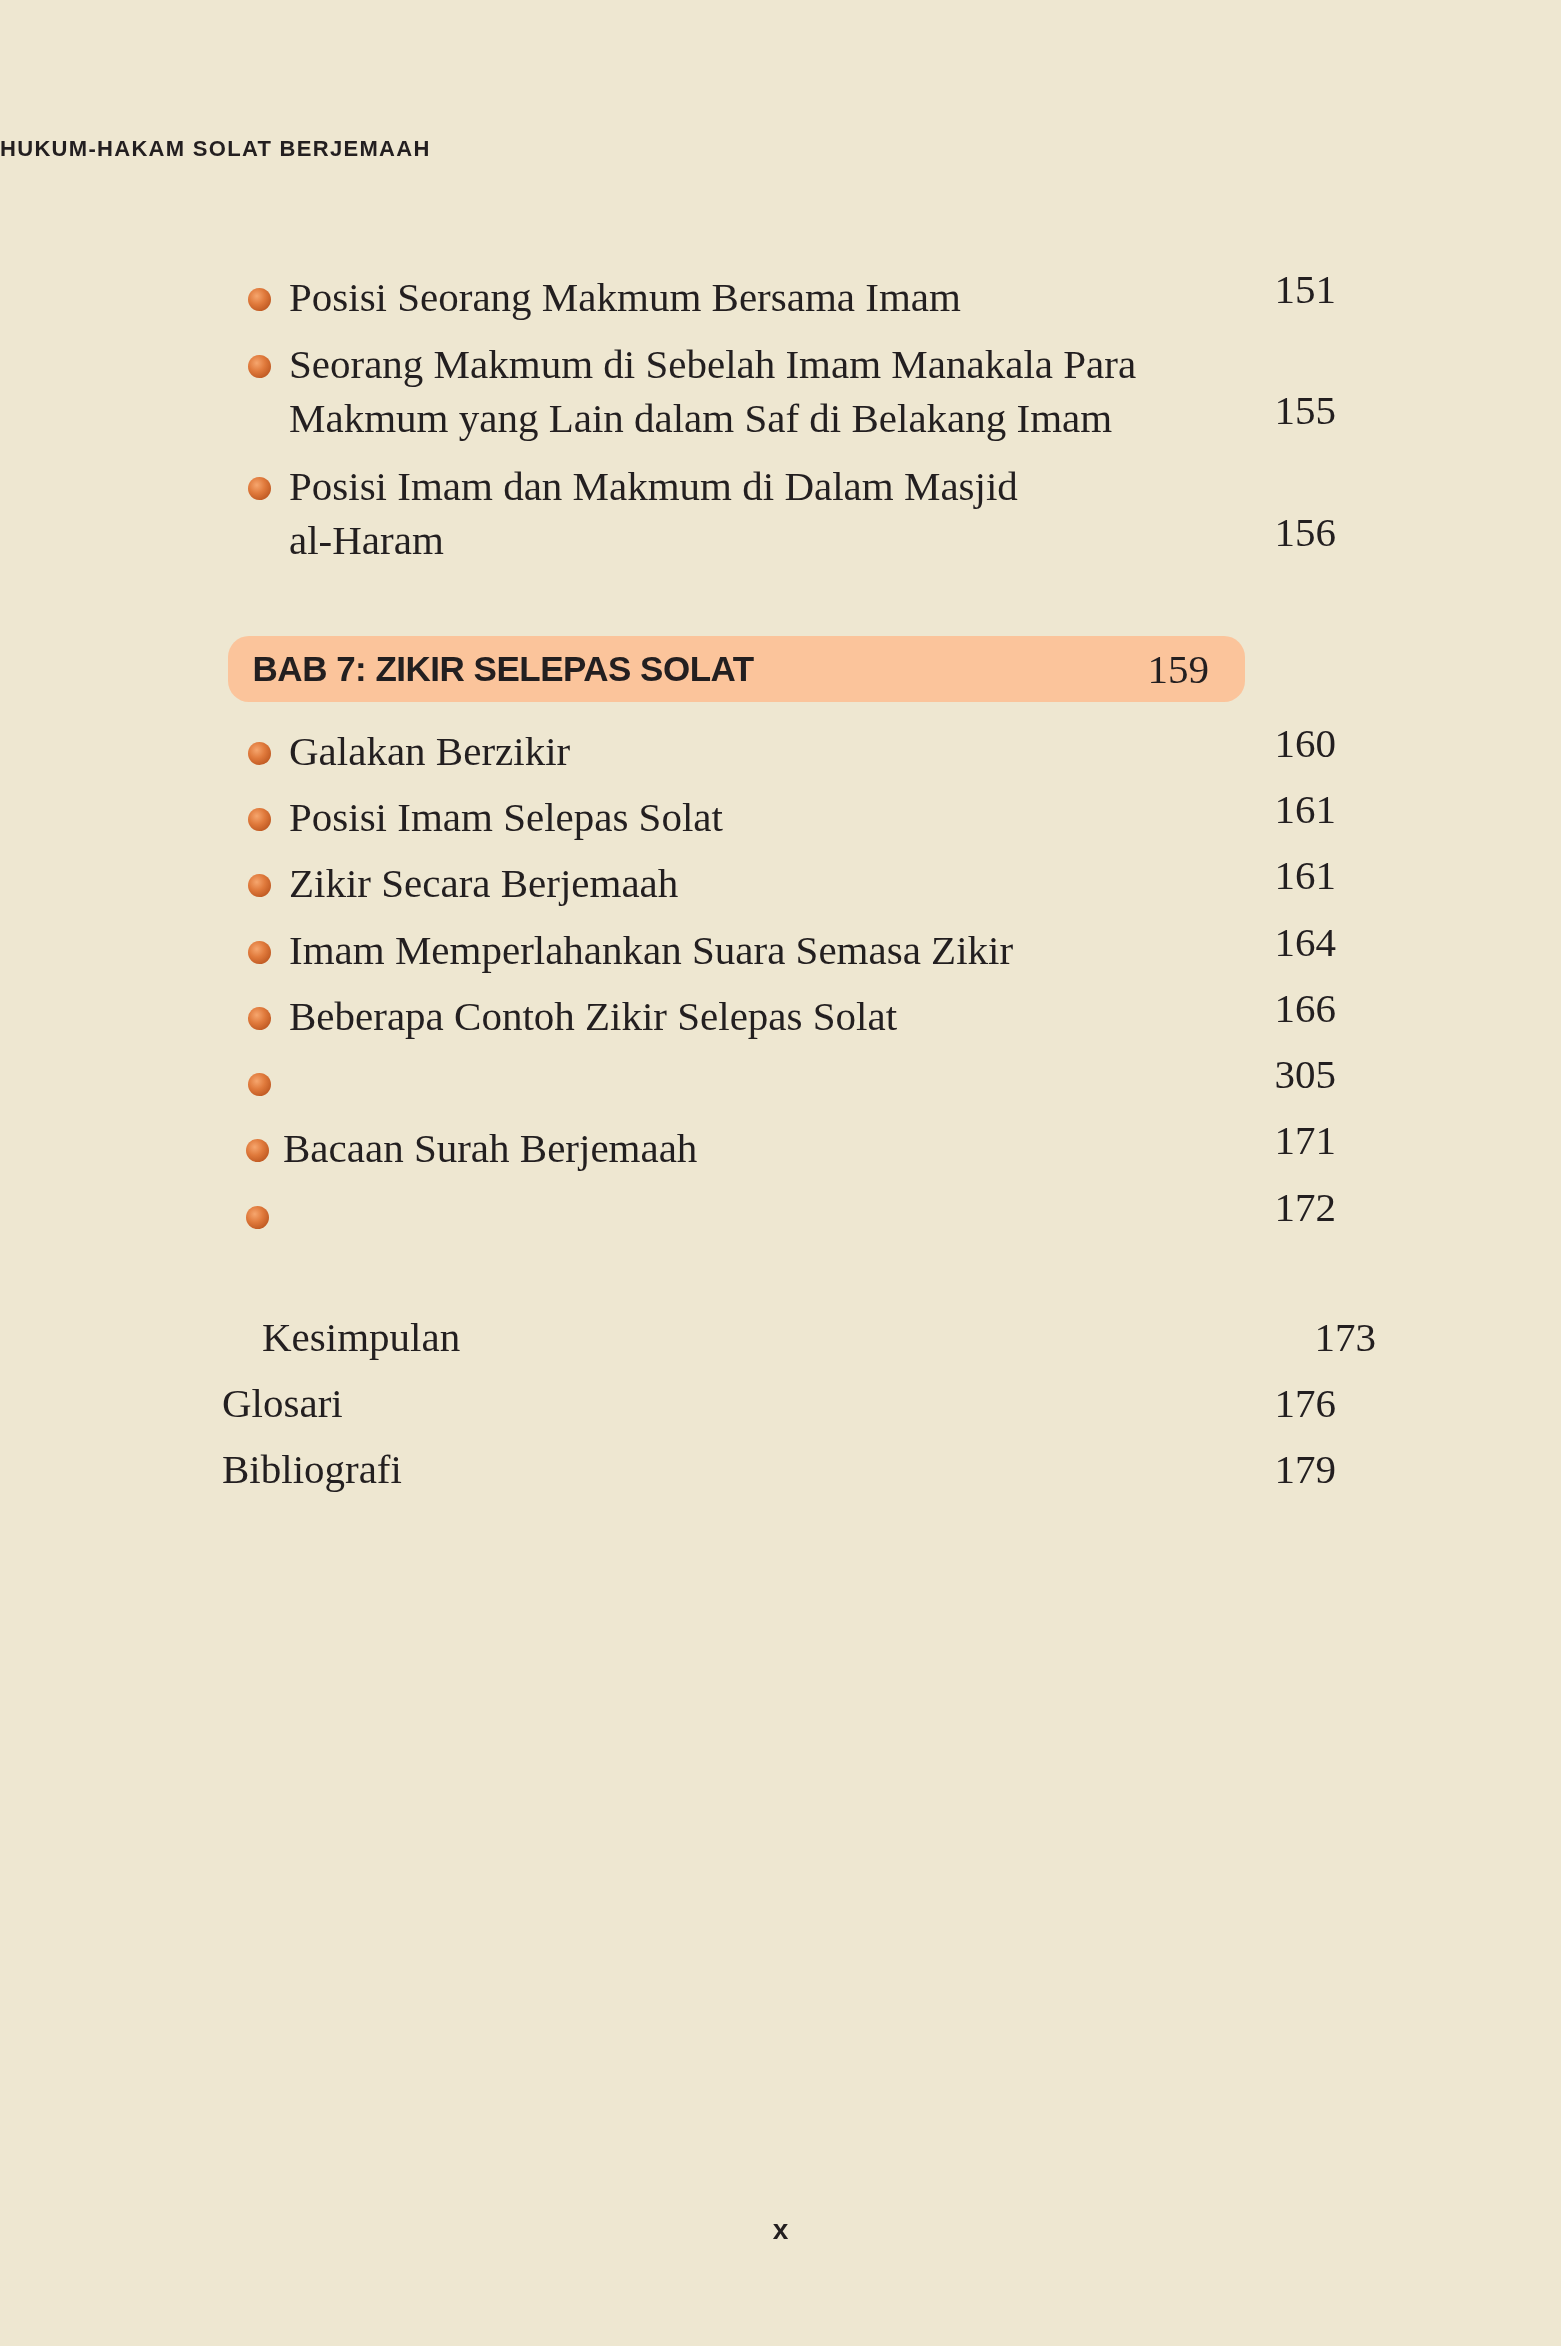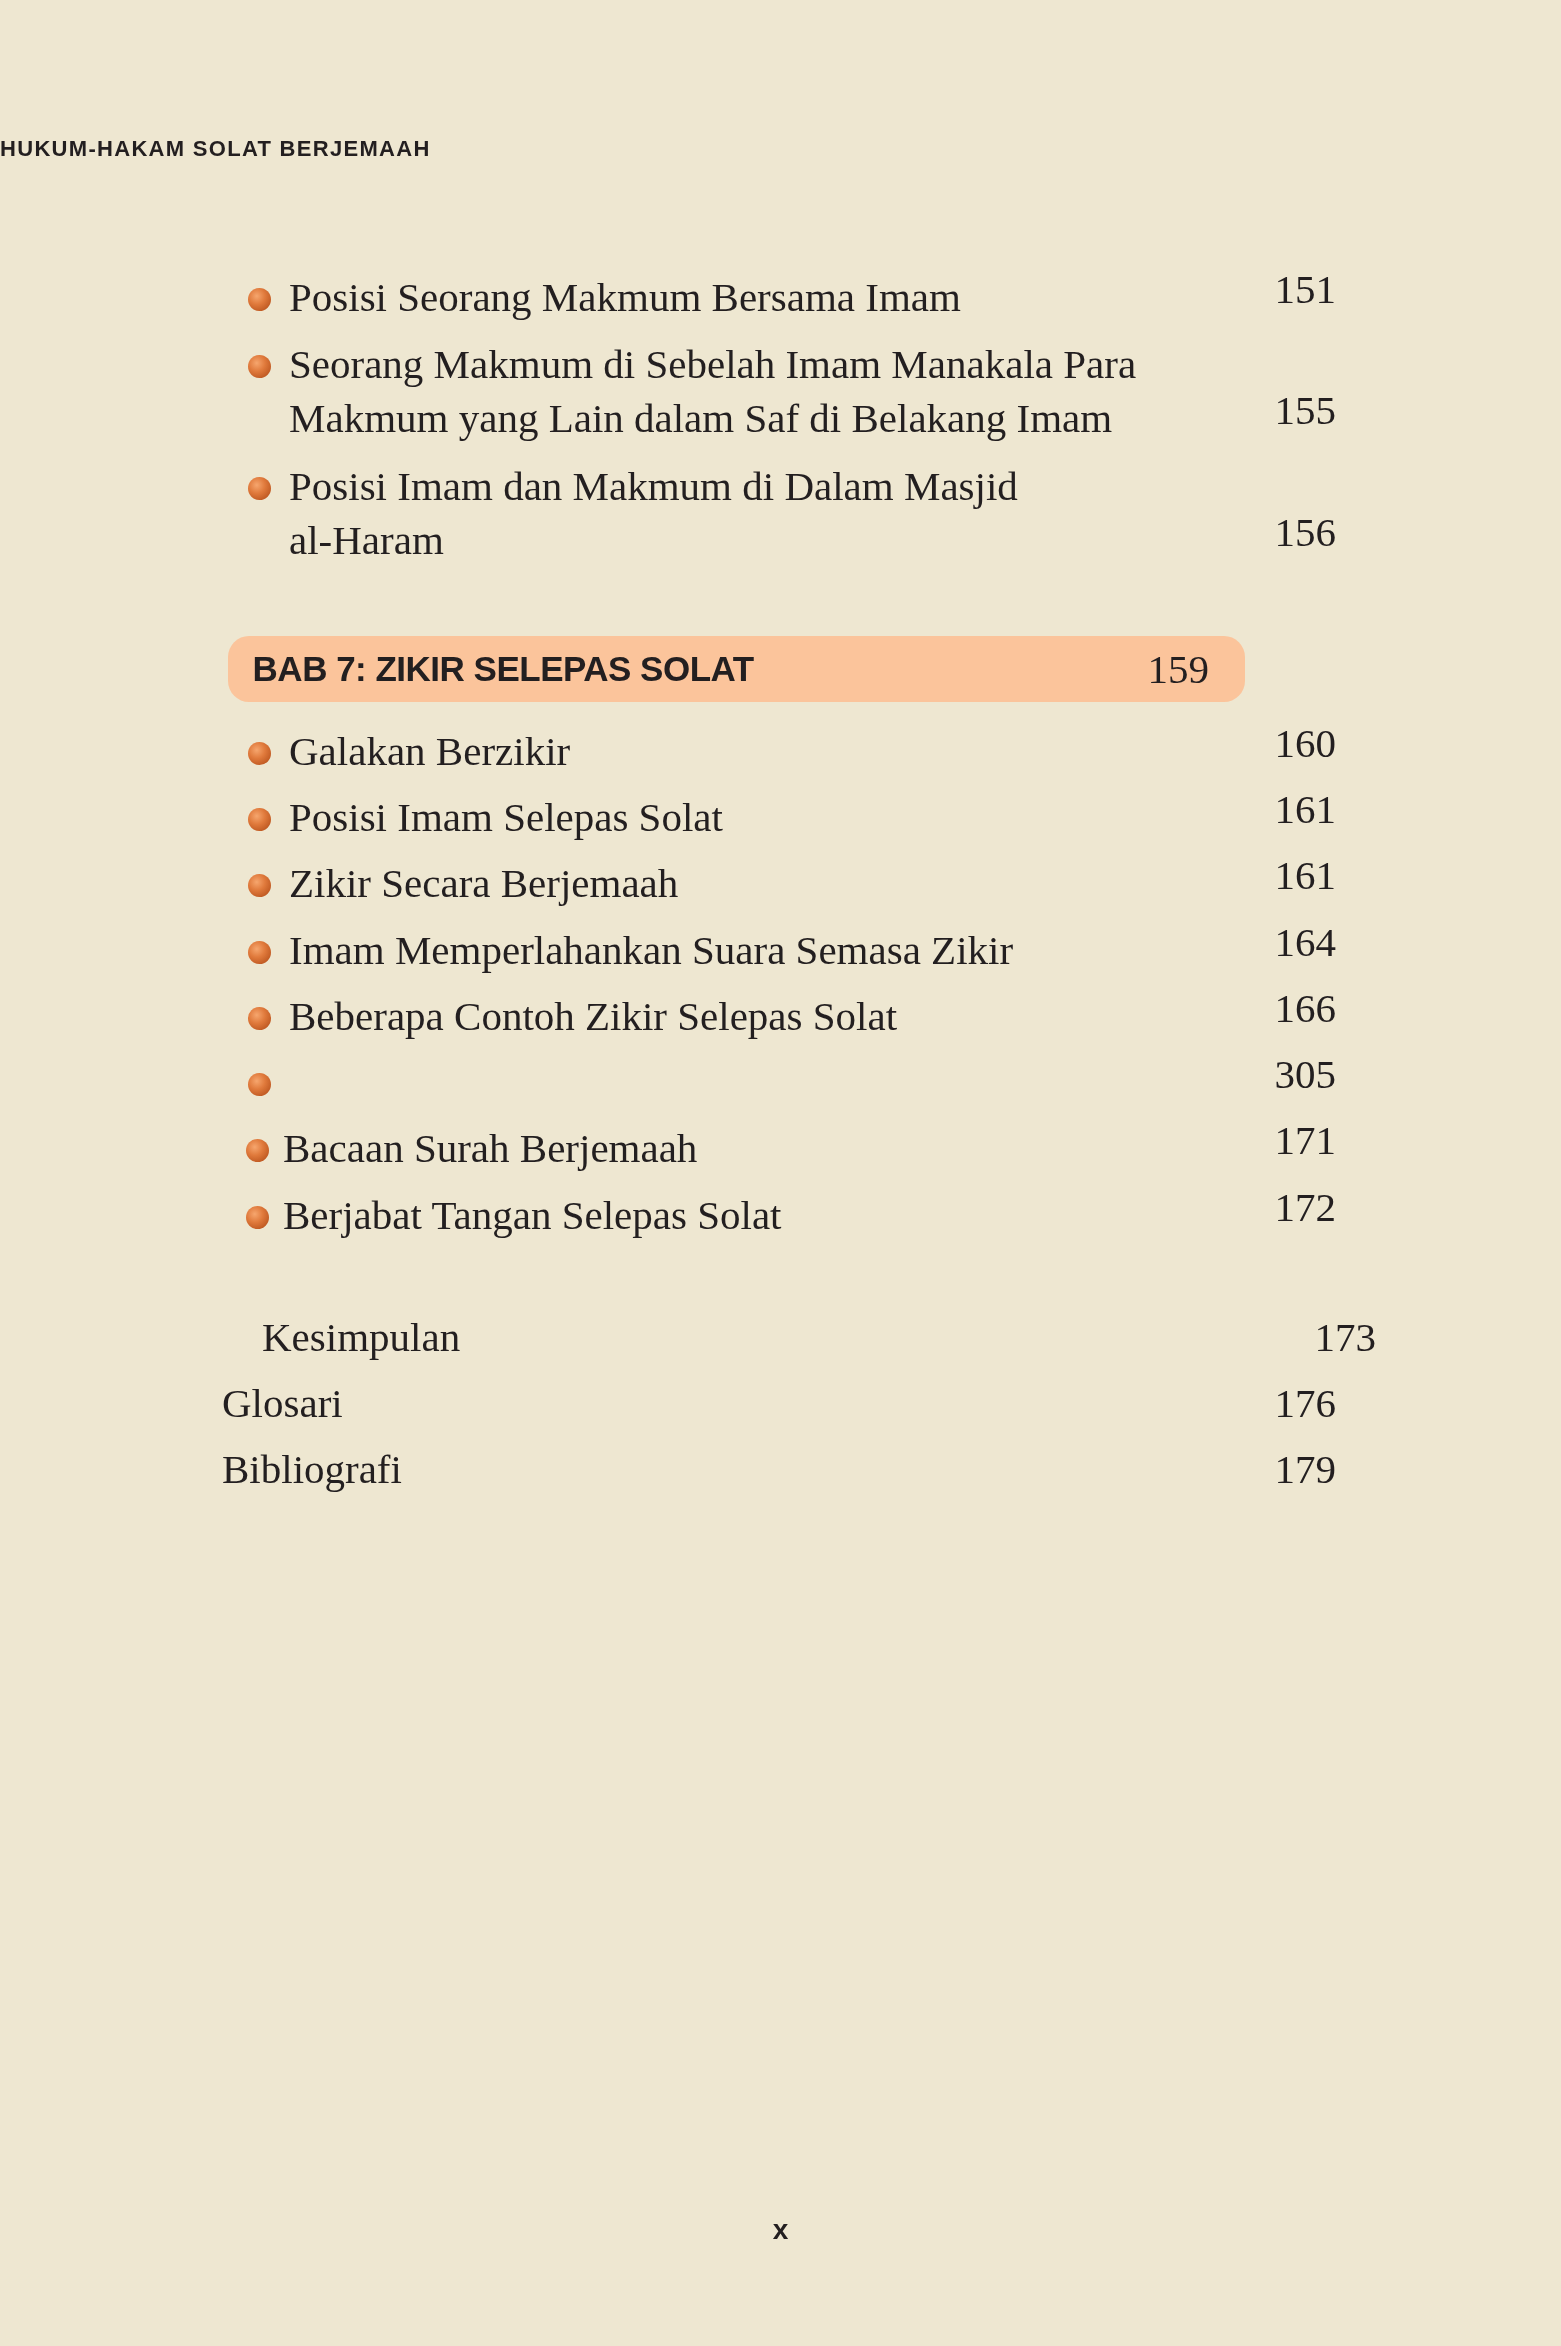--- a/index.html
+++ b/index.html
@@ -132,21 +132,20 @@
   <span class="bullet"></span>
   <span class="page-num">305</span>
 </div>
 <div class="toc-entry" style="top:1121px;height:54px;">
   <span class="bullet alt"></span>
   <span class="entry-title tight">Bacaan Surah Berjemaah</span>
   <span class="page-num">171</span>
 </div>
 <div class="toc-entry" style="top:1188px;height:54px;">
   <span class="bullet alt"></span>
-  <span class="entry-title tight">Berjabat Tangan Selepas Solat</span>
   <span class="page-num">172</span>
 </div>
 
 <div class="endmatter" style="top:1310px;height:54px;margin-left:40px;">
   <span>Kesimpulan</span>
   <span class="page-num">173</span>
 </div>
 <div class="endmatter" style="top:1376px;height:54px;">
   <span>Glosari</span>
   <span class="page-num">176</span>

